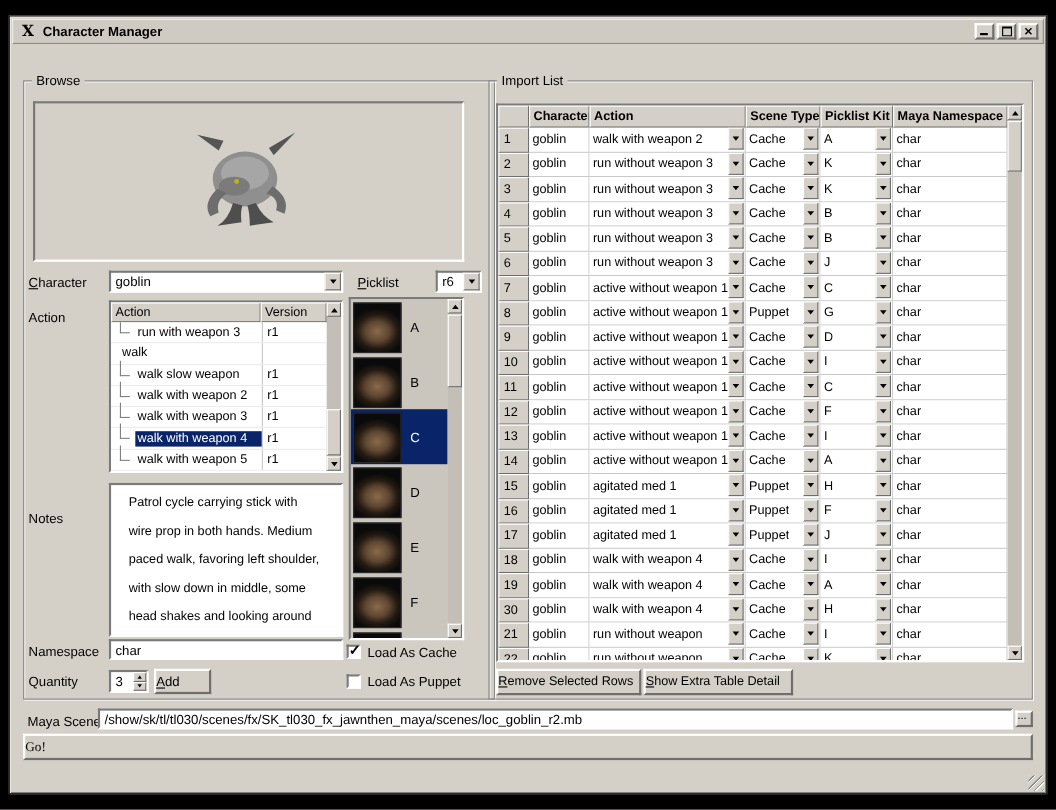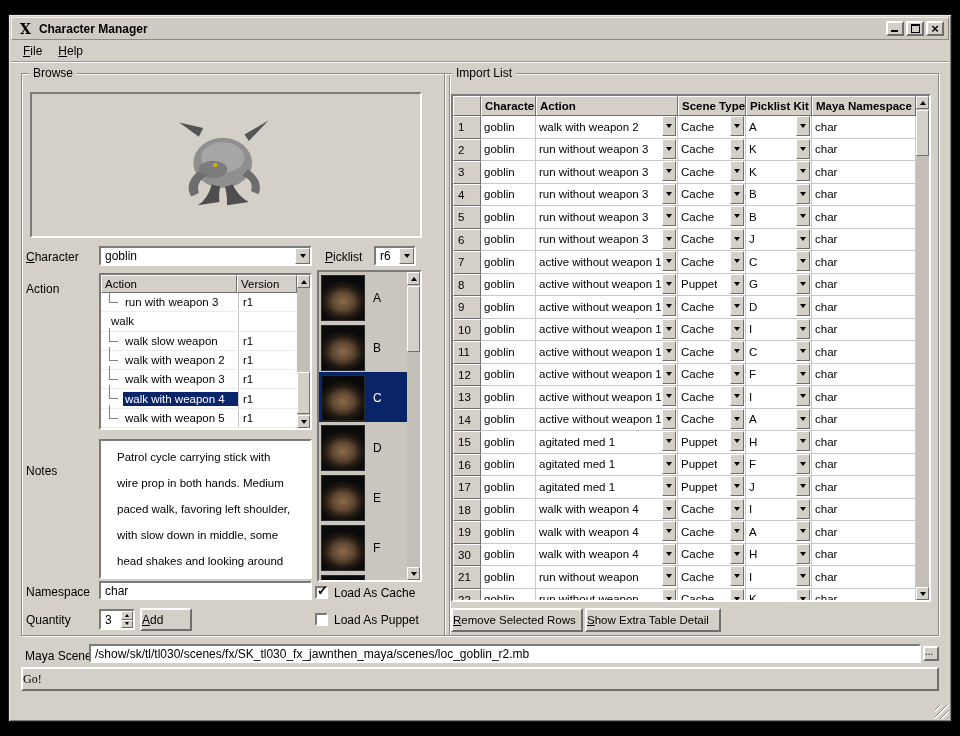--- a/index.html
+++ b/index.html
@@ -48,21 +48,21 @@
   .lbl-character{left:4px;top:176px;}
   .combo{position:absolute;display:flex;align-items:center;background:#fff;
     border:2px solid;border-color:#7a7a7a #ffffff #ffffff #7a7a7a;box-sizing:border-box;}
   .combo-text{flex:1;padding:0 4px;white-space:nowrap;overflow:hidden;}
   .dd{width:15px;align-self:stretch;background:#d4d0c8;border:1px solid;
     border-color:#ffffff #6e6e6e #6e6e6e #ffffff;display:flex;align-items:center;justify-content:center;box-sizing:border-box;}
   .tri-down{width:0;height:0;border-left:3px solid transparent;border-right:3px solid transparent;border-top:4px solid #000;}
   .tri-up{width:0;height:0;border-left:3px solid transparent;border-right:3px solid transparent;border-bottom:4px solid #000;}
   .combo-character{left:77px;top:172px;width:213px;height:20px;}
   .lbl-picklist{left:303px;top:176px;}
-  .combo-picklist{left:352px;top:172px;width:42px;height:20px;}
+  .combo-picklist{left:374px;top:172px;width:42px;height:20px;}
   .lbl-action{left:4px;top:208px;}
   .atable{position:absolute;left:77px;top:199px;width:213px;height:157px;background:#fff;}
   .ahead{position:absolute;left:0;top:0;right:13px;height:18px;display:flex;}
   .ahcell{background:#d4d0c8;border:1px solid;border-color:#ffffff #6e6e6e #6e6e6e #ffffff;
     box-sizing:border-box;display:flex;align-items:center;padding:0 3px;font-size:11.5px;}
   .ah-action{flex:1;}
   .ah-version{width:60px;}
   .abody{position:absolute;left:0;top:18px;right:13px;bottom:0;background:#fff;overflow:hidden;font-size:11.5px;}
   .trow{display:flex;align-items:center;height:19.3px;box-sizing:border-box;border-bottom:1px solid #ececec;}
   .tree{width:8px;height:100%;position:relative;flex:none;}
@@ -163,24 +163,20 @@
         </span>
       <span class="tb-btn">
           <span class="glyph-max"></span>
         </span>
       <span class="tb-btn">
           <span class="glyph-close">×</span>
         </span>
     </span>
   </div>
 
-  <div class="menubar">
-    <span class="menu-item"><u>F</u>ile</span>
-    <span class="menu-item"><u>H</u>elp</span>
-  </div>
 
   <div class="group group-browse">
     <span class="group-label">Browse</span>
 
     <div class="preview sunken">
       <svg width="120" height="100" viewBox="0 0 110 92">
         <path d="M30 20 L12 7 L34 12 Z" fill="#555"></path>
         <path d="M72 18 L94 5 L76 24 Z" fill="#555"></path>
         <ellipse cx="52" cy="44" rx="27" ry="23" fill="#8f8f8f"></ellipse>
         <ellipse cx="52" cy="39" rx="20" ry="14" fill="#a6a6a6"></ellipse>

